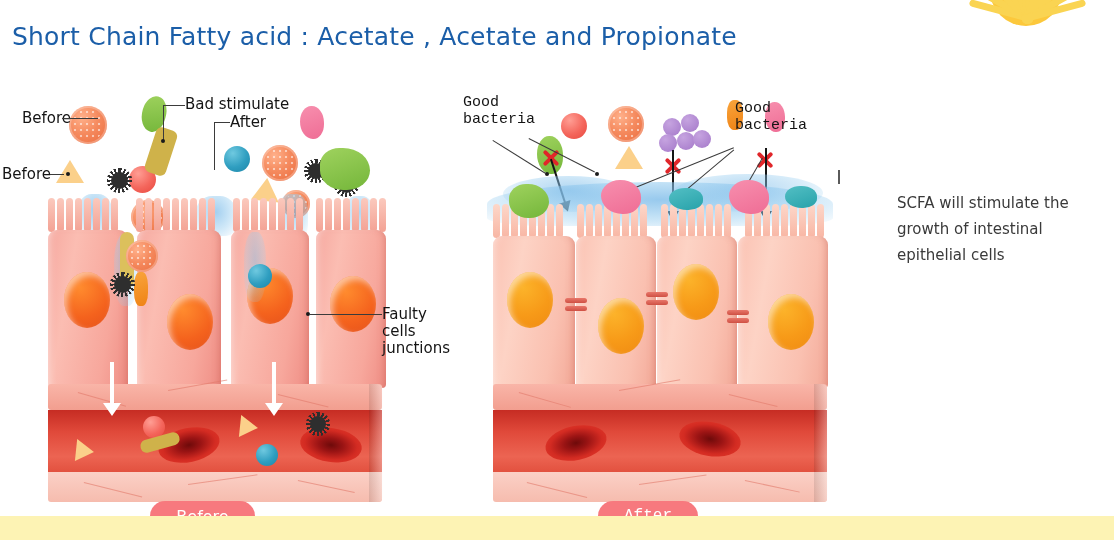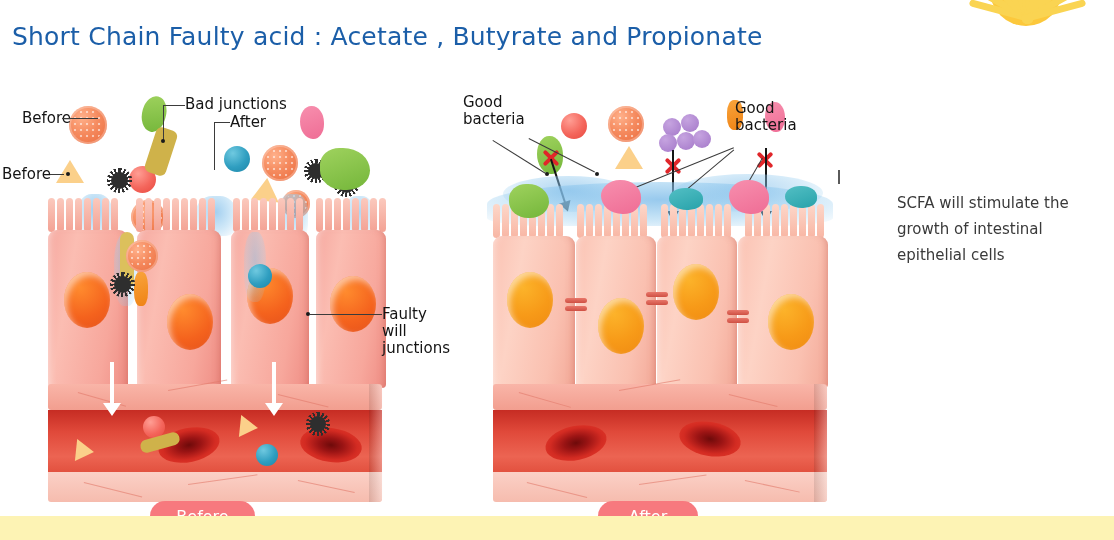--- a/index.html
+++ b/index.html
@@ -22,21 +22,21 @@
   
   .bottom-band{position:absolute;left:0;bottom:0;width:1114px;height:24px;background:#fdf3b4;}
 
   
   .note{position:absolute;left:897px;top:190px;width:200px;font-size:15px;line-height:26px;color:#3a3a3a;}
   .tickmark{position:absolute;left:838px;top:170px;width:2px;height:14px;background:#5a5a5a;}
 
   
   .panel{position:absolute;top:88px;width:400px;height:452px;}
   .panel.before{left:0;}
-  .panel.after{left:445px;}
+  .panel.after{left:445px;font-family:Liberation Mono, monospace;}
 
   
   .lbl{position:absolute;font-size:15px;color:#141414;line-height:17px;white-space:pre-line;}
   .lead{position:absolute;background:#3b3b3b;height:1px;transform-origin:0 0;}
   .leaddot{position:absolute;width:4px;height:4px;border-radius:50%;background:#1a1a1a;}
 
   
   .epi{position:absolute;}
   .cell{position:relative;width:76px;height:175px;border-radius:9px 9px 4px 4px;
         background:linear-gradient(100deg,#f6a9a0 0%,#fbbdb2 28%,#f7a79c 72%,#ef8d84 100%);
@@ -120,21 +120,21 @@
     <div class="ray" style="transform:rotate(-19deg)"></div>
     <div class="ray" style="transform:rotate(-6deg)"></div>
     <div class="ray" style="transform:rotate(6deg)"></div>
     <div class="ray" style="transform:rotate(19deg)"></div>
     <div class="ray" style="transform:rotate(33deg)"></div>
     <div class="ray" style="transform:rotate(47deg)"></div>
     <div class="ray" style="transform:rotate(61deg)"></div>
     <div class="ray" style="transform:rotate(75deg)"></div>
   </div>
 
-  <div class="title">Short Chain Faulty acid : Acetate , Butyrate and Propionate</div>
+  <div class="title">Short Chain Fatty acid : Acetate , Acetate and Propionate</div>
 
   <div class="tickmark"></div>
   <div class="note">SCFA will stimulate the growth of intestinal epithelial cells</div>
 
   <div class="panel before">
 
     <div class="p virus" style="left:69px;top:18px;width:38px;height:38px;"></div>
     <div class="p virus" style="left:262px;top:57px;width:36px;height:36px;"></div>
     <div class="p virus" style="left:282px;top:102px;width:28px;height:28px;"></div>
     <div class="p virus" style="left:131px;top:112px;width:34px;height:34px;"></div>
@@ -247,35 +247,35 @@
       <div class="p tri" style="left:26px;top:58px;border-left-width:11px;border-right-width:11px;border-bottom-width:18px;transform:rotate(96deg)"></div>
       <div class="yflag" style="left:92px;top:52px;width:40px;height:13px;transform:rotate(-16deg);background:#cfb24a;"></div>
 
       <div class="warrow" style="left:62px;top:-22px;height:42px;"></div>
       <div class="warrow" style="left:224px;top:-22px;height:42px;"></div>
     </div>
 
     <div class="lbl" style="left:22px;top:22px;">Before</div>
     <div class="lead" style="left:62px;top:30px;width:36px;"></div>
 
-    <div class="lbl" style="left:185px;top:8px;">Bad junctions</div>
+    <div class="lbl" style="left:185px;top:8px;">Bad stimulate</div>
     <div class="lead" style="left:163px;top:17px;width:22px;"></div>
     <div class="lead" style="left:163px;top:17px;height:36px;width:1px;"></div>
     <div class="leaddot" style="left:161px;top:51px;"></div>
 
     <div class="lbl" style="left:230px;top:26px;">After</div>
     <div class="lead" style="left:214px;top:34px;width:16px;"></div>
     <div class="lead" style="left:214px;top:34px;height:48px;width:1px;"></div>
 
     <div class="lbl" style="left:2px;top:78px;">Before</div>
     <div class="lead" style="left:50px;top:86px;width:14px;"></div>
     <div class="leaddot" style="left:66px;top:84px;"></div>
 
     <div class="lbl" style="left:382px;top:218px;">Faulty
-will
+cells
 junctions</div>
     <div class="lead" style="left:310px;top:226px;width:72px;"></div>
     <div class="leaddot" style="left:306px;top:224px;"></div>
 
     <div class="pill" style="left:150px;top:413px;width:105px;">Before</div>
   </div>
 
   <div class="panel after">
 
     <div class="p ball-red" style="left:116px;top:25px;width:26px;height:26px;"></div>

